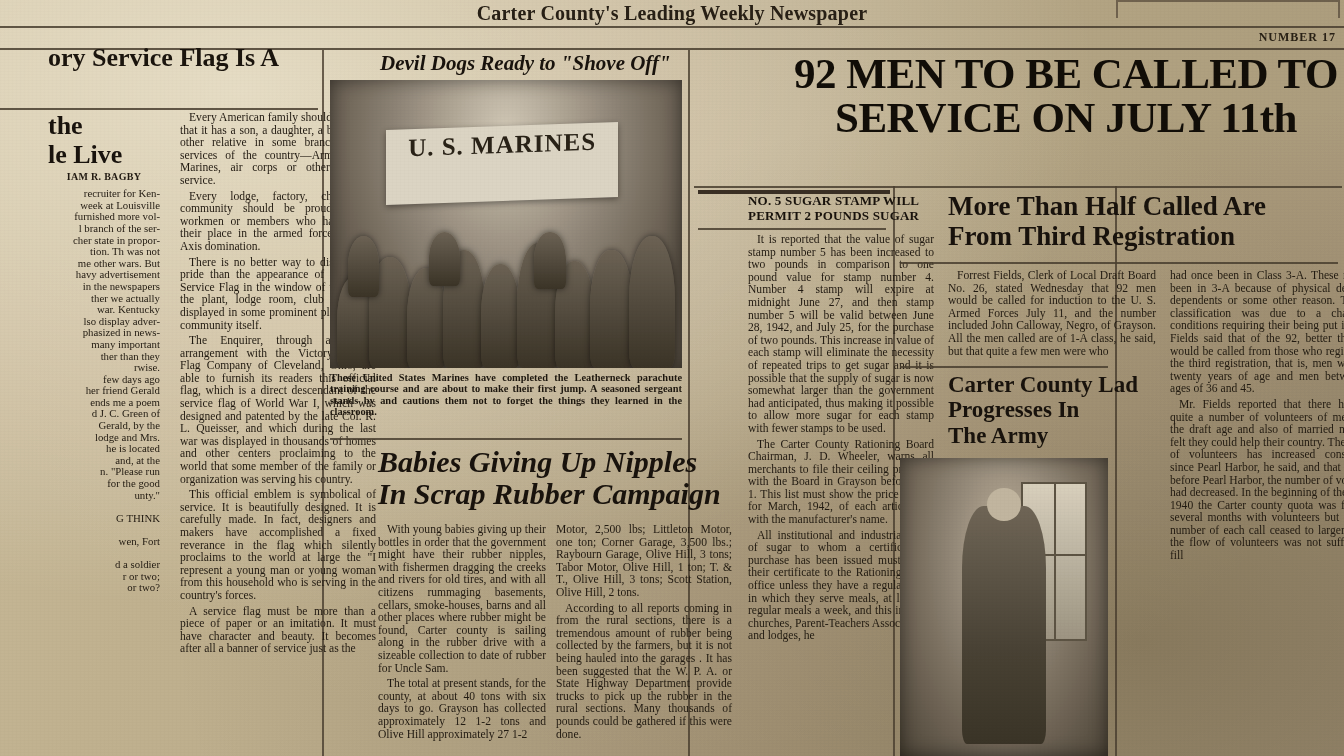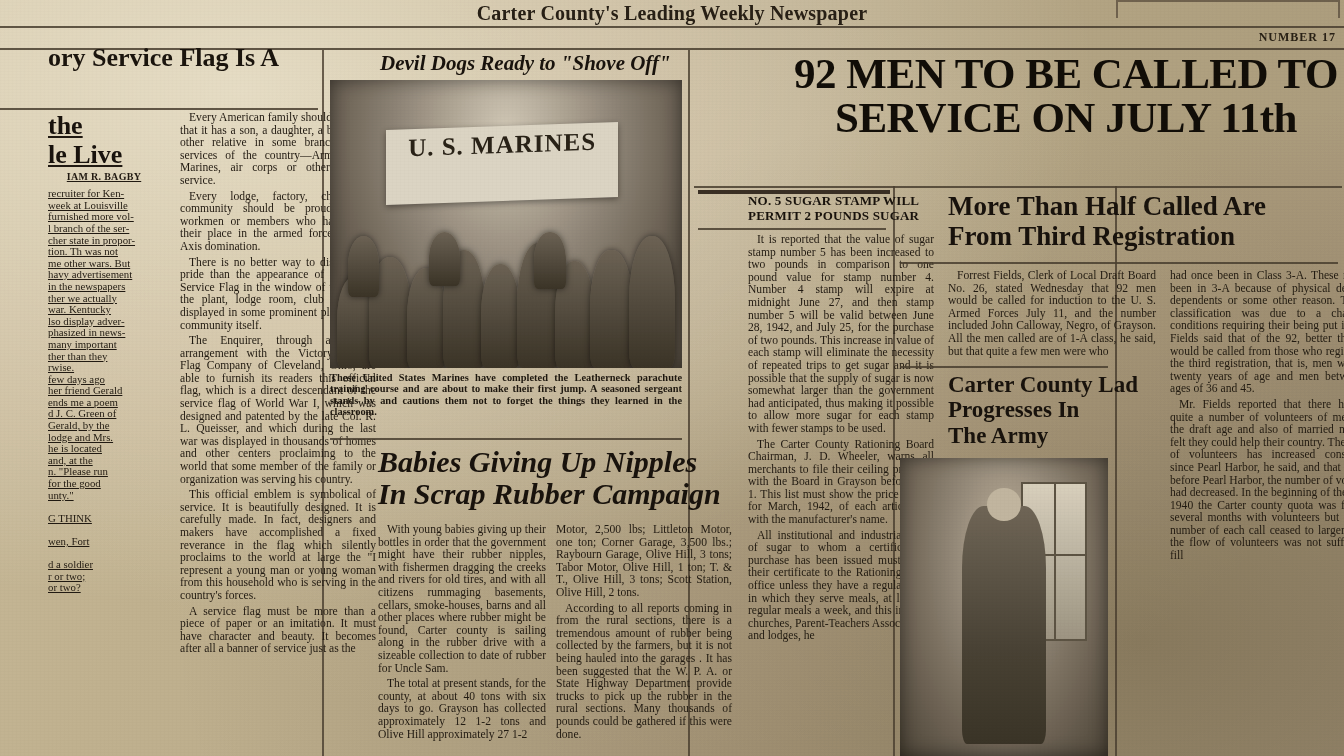--- a/index.html
+++ b/index.html
@@ -159,27 +159,27 @@
   <div class="vrule" style="left:893px;top:186px;height:570px;"></div>
   <div class="vrule" style="left:1115px;top:186px;height:570px;"></div>
 
   <div class="col" style="left:0;top:44px;width:318px;">
     <div class="hl-left">
       <div>ory Service Flag Is A</div>
     </div>
   </div>
   <div class="hrule" style="left:0;top:108px;width:318px;"></div>
 
-  <div class="col" style="left:0;top:112px;width:112px;text-decoration:underline;">
+  <div class="col" style="left:0;top:112px;width:112px;">
     <div class="hl-sub">
       <div>the</div>
       <div>le Live</div>
     </div>
     <div class="byline" style="margin-top:2px;">IAM R. BAGBY</div>
-    <div class="body tight" style="margin-top:6px;white-space:pre-line;text-align:left;font-size:10.8px;line-height:11.6px;">recruiter for Ken-
+    <div class="body tight" style="margin-top:6px;white-space:pre-line;text-align:right;font-size:10.8px;line-height:11.6px;">recruiter for Ken-
 week at Louisville
 furnished more vol-
 l branch of the ser-
 cher state in propor-
 tion. Th  was not
 me  other wars. But
 havy advertisement
 in the newspapers
 ther we  actually
 war.  Kentucky

